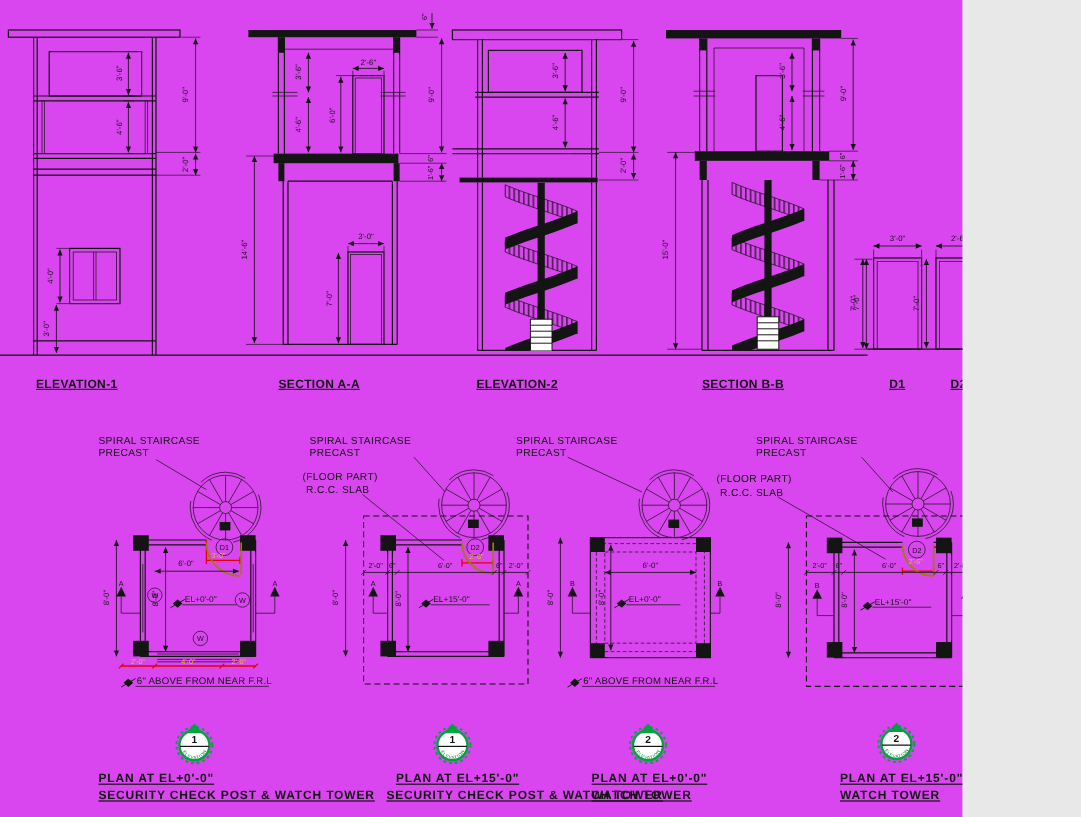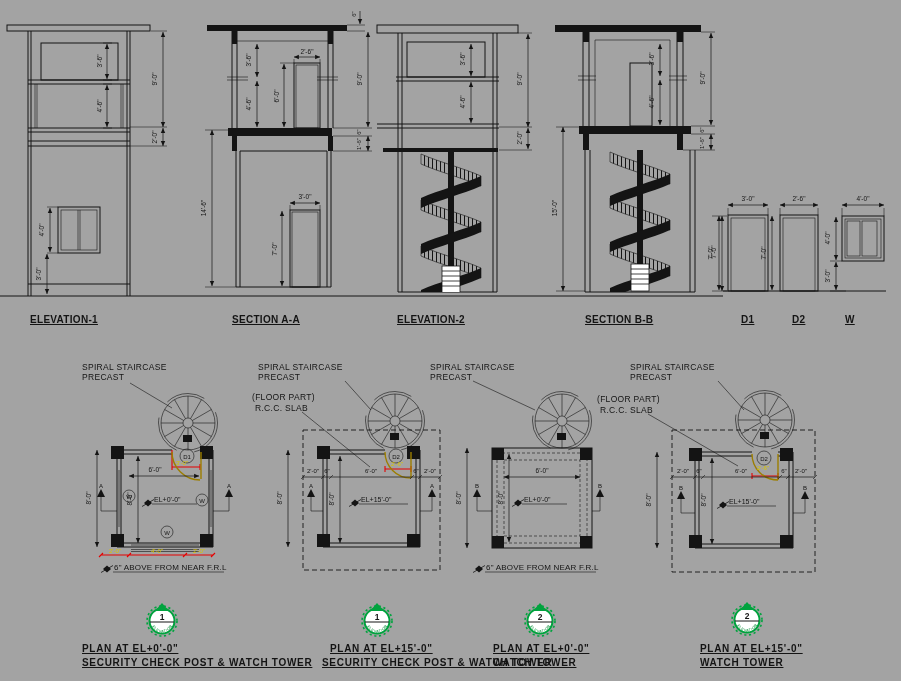--- a/index.html
+++ b/index.html
@@ -1,16 +1,16 @@
 <!DOCTYPE html>
 <html><head>
 <meta charset="utf-8">
 <style>
   html,body{margin:0;padding:0;background:#e8e8e8;}
-  #sheet{position:relative;width:901px;height:681px;background:#a3a3a3;overflow:hidden;}
+  #sheet{position:relative;width:802px;height:681px;background:#d946ef;overflow:hidden;}
   svg{display:block;}
   svg text{font-family:"Liberation Sans",sans-serif;fill:#141414;}
   .ln{stroke:#141414;stroke-width:1;fill:none;}
   .lt{stroke:#141414;stroke-width:0.6;fill:none;}
   .dsh{stroke:#141414;stroke-width:0.9;fill:none;stroke-dasharray:5 3;}
   .dsl{stroke:#141414;stroke-width:0.6;fill:none;stroke-dasharray:3 2;}
   .blk{fill:#141414;stroke:none;}
   .dim{stroke:#141414;stroke-width:0.7;fill:none;}
   .ext{stroke:#141414;stroke-width:0.55;fill:none;}
   .red{stroke:#e60000;stroke-width:1.1;fill:none;}

